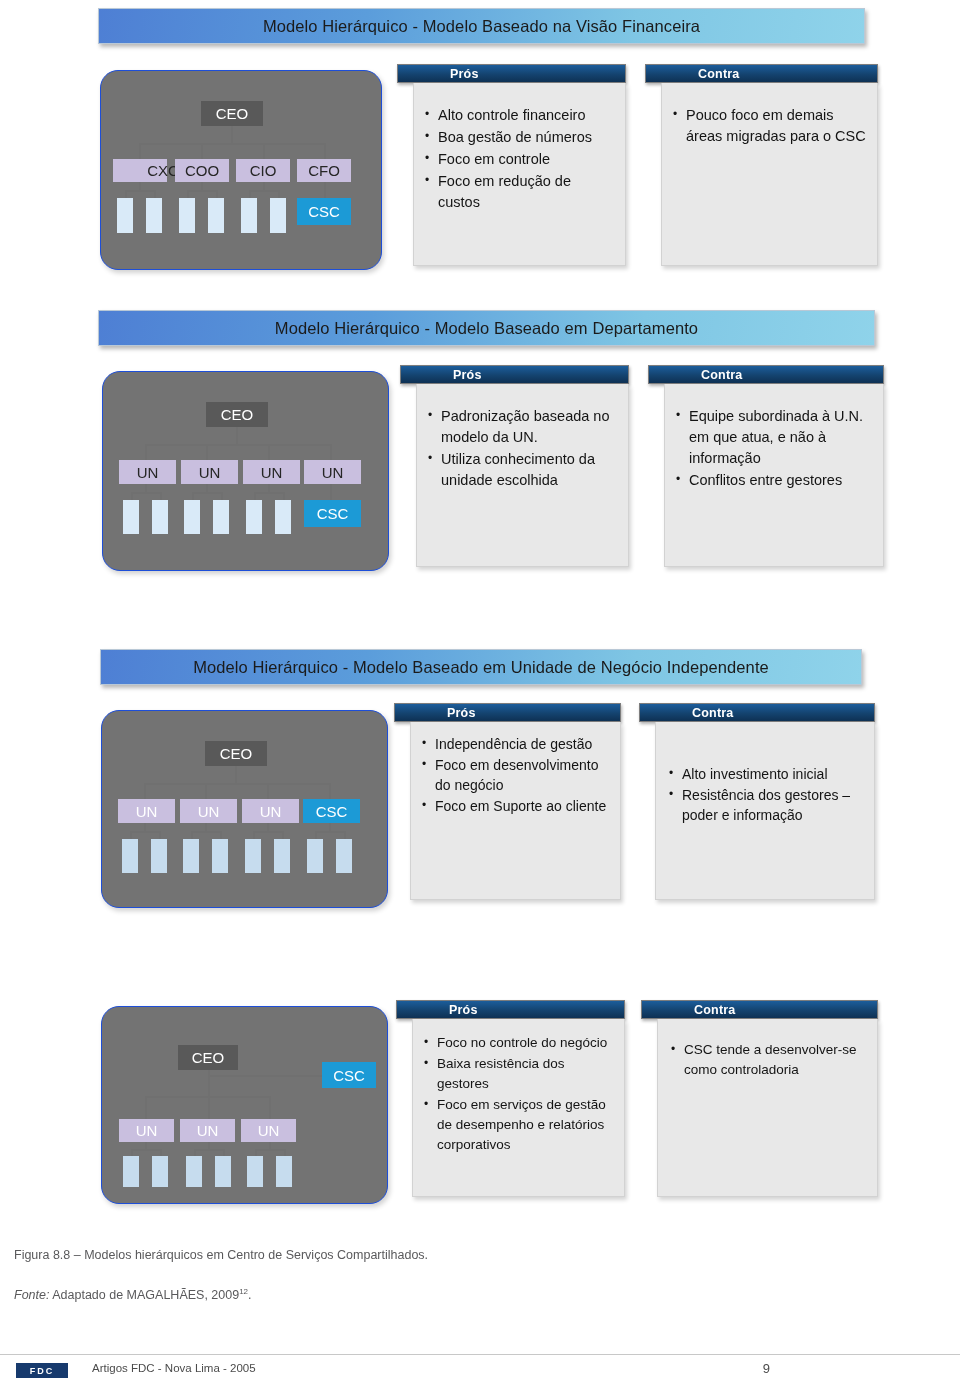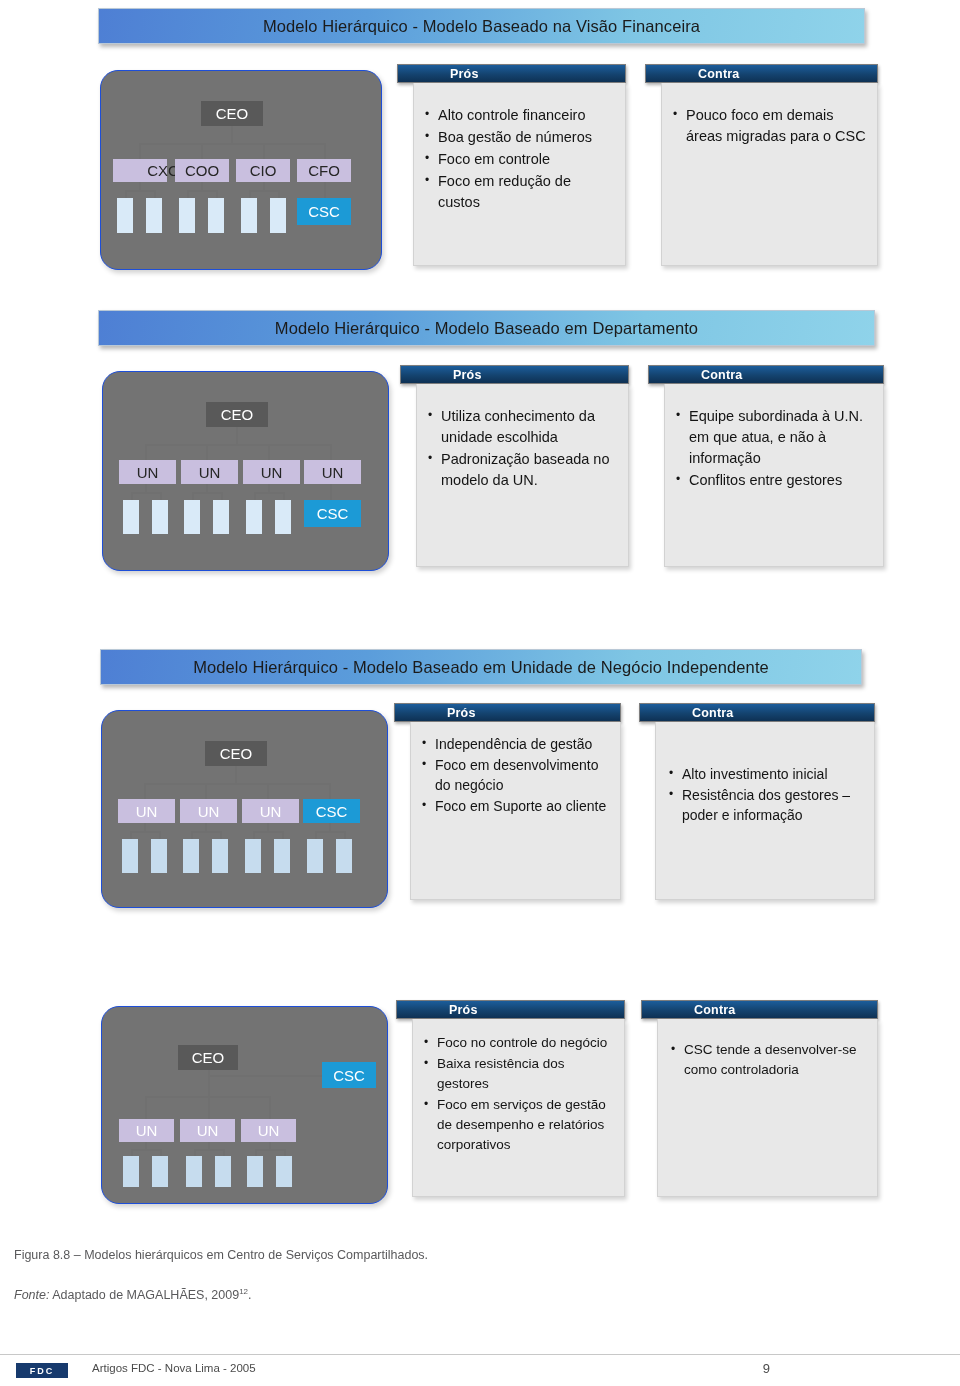--- a/index.html
+++ b/index.html
@@ -217,22 +217,22 @@
       <div class="node node-csc" style="left:201px;top:128px;width:57px;height:27px;">CSC</div>
     </div>
   </div>
 
   <div class="panel" style="left:400px;top:365px;width:229px;">
     <div class="panel-head">
       <span>Prós</span>
     </div>
     <div class="panel-body" style="top:19px;height:183px;padding:22px 10px 0 8px;">
       <ul class="bullets" style="font-size:14.5px;line-height:21px;">
+        <li>Padronização baseada no modelo da UN.</li>
         <li>Utiliza conhecimento da unidade escolhida</li>
-        <li>Padronização baseada no modelo da UN.</li>
       </ul>
     </div>
   </div>
 
   <div class="panel" style="left:648px;top:365px;width:236px;">
     <div class="panel-head">
       <span>Contra</span>
     </div>
     <div class="panel-body" style="top:19px;height:183px;padding:22px 10px 0 8px;">
       <ul class="bullets" style="font-size:14.5px;line-height:21px;">

